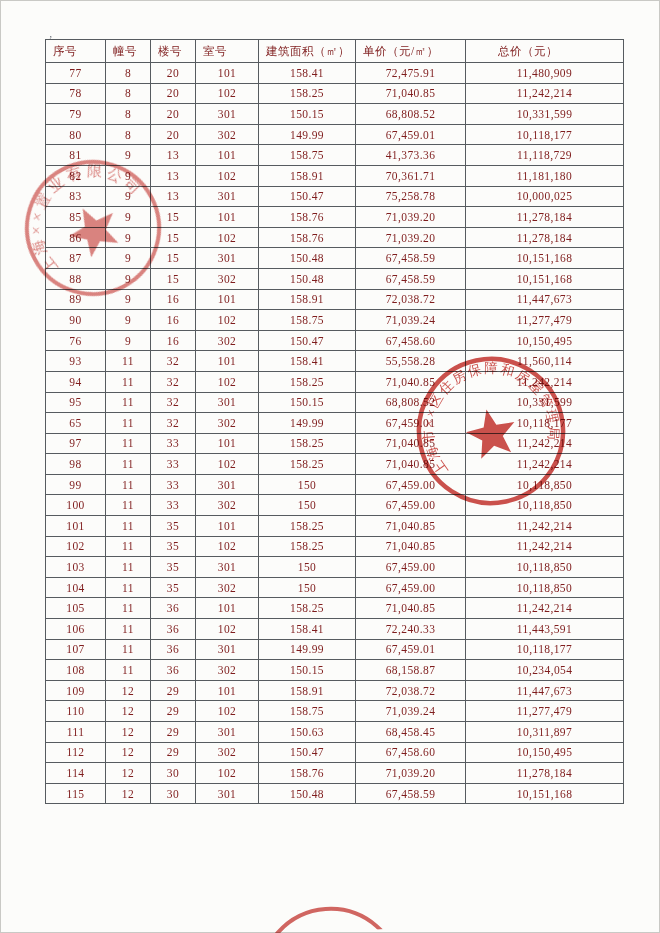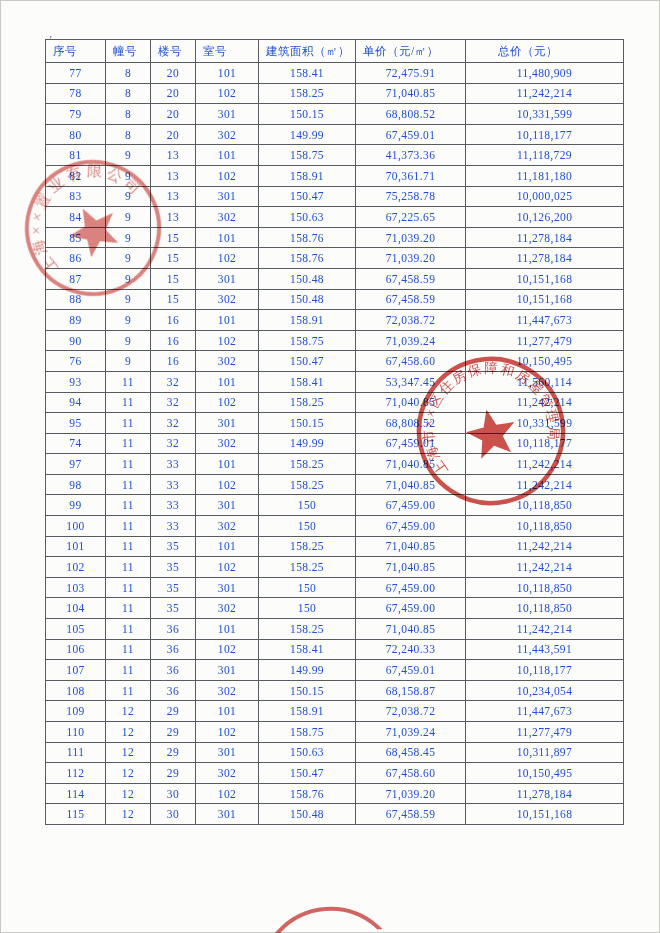--- a/index.html
+++ b/index.html
@@ -24,21 +24,21 @@
     color: #5a6068;
     z-index: 2;
   }
   table.price-table {
     position: absolute;
     left: 44px;
     top: 38px;
     width: 578px;
     border-collapse: collapse;
     table-layout: fixed;
-    color: #1d4ed8;
+    color: #7f1d1d;
     z-index: 1;
   }
   .price-table th, .price-table td {
     border: 1px solid #565b5f;
     font-weight: normal;
     white-space: nowrap;
     overflow: hidden;
   }
   .price-table th {
     height: 23px;
@@ -167,29 +167,20 @@
         <tr>
           <td>83</td>
           <td>9</td>
           <td>13</td>
           <td>301</td>
           <td>150.47</td>
           <td>75,258.78</td>
           <td>10,000,025</td>
         </tr>
         <tr>
-          <td>84</td>
-          <td>9</td>
-          <td>13</td>
-          <td>302</td>
-          <td>150.63</td>
-          <td>67,225.65</td>
-          <td>10,126,200</td>
-        </tr>
-        <tr>
           <td>85</td>
           <td>9</td>
           <td>15</td>
           <td>101</td>
           <td>158.76</td>
           <td>71,039.20</td>
           <td>11,278,184</td>
         </tr>
         <tr>
           <td>86</td>
@@ -244,21 +235,21 @@
           <td>150.47</td>
           <td>67,458.60</td>
           <td>10,150,495</td>
         </tr>
         <tr>
           <td>93</td>
           <td>11</td>
           <td>32</td>
           <td>101</td>
           <td>158.41</td>
-          <td>53,347.45</td>
+          <td>55,558.28</td>
           <td>11,560,114</td>
         </tr>
         <tr>
           <td>94</td>
           <td>11</td>
           <td>32</td>
           <td>102</td>
           <td>158.25</td>
           <td>71,040.85</td>
           <td>11,242,214</td>
@@ -266,21 +257,21 @@
         <tr>
           <td>95</td>
           <td>11</td>
           <td>32</td>
           <td>301</td>
           <td>150.15</td>
           <td>68,808.52</td>
           <td>10,331,599</td>
         </tr>
         <tr>
-          <td>74</td>
+          <td>65</td>
           <td>11</td>
           <td>32</td>
           <td>302</td>
           <td>149.99</td>
           <td>67,459.01</td>
           <td>10,118,177</td>
         </tr>
         <tr>
           <td>97</td>
           <td>11</td>

